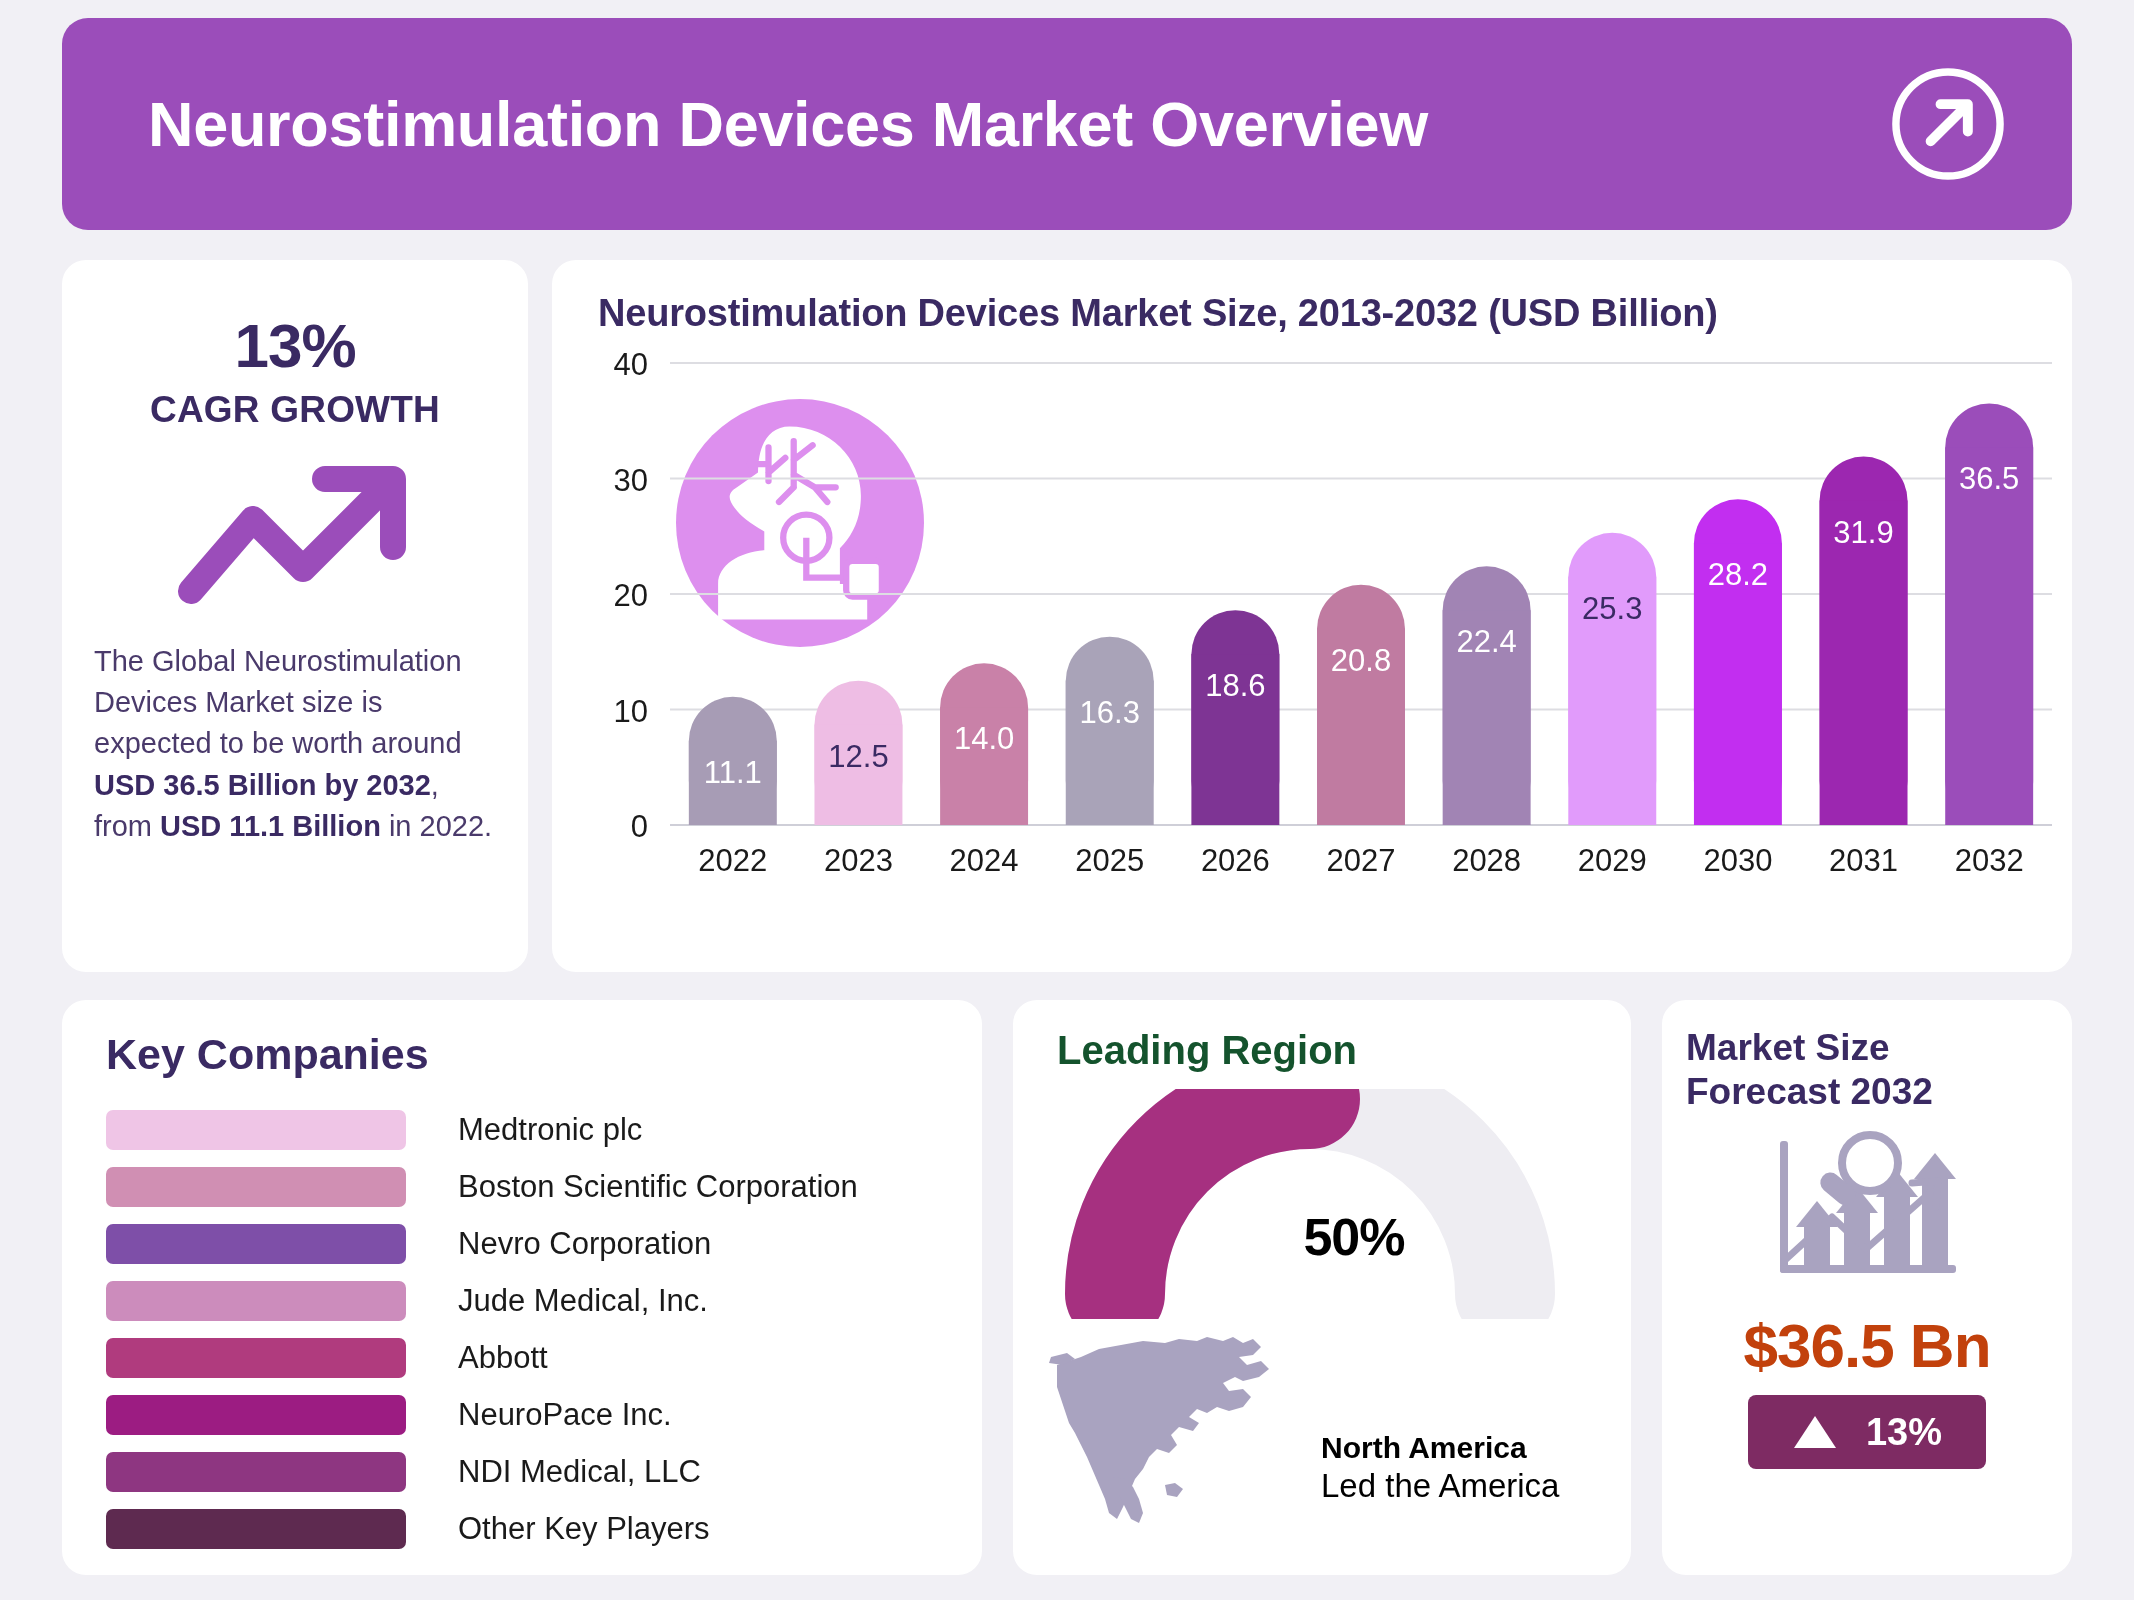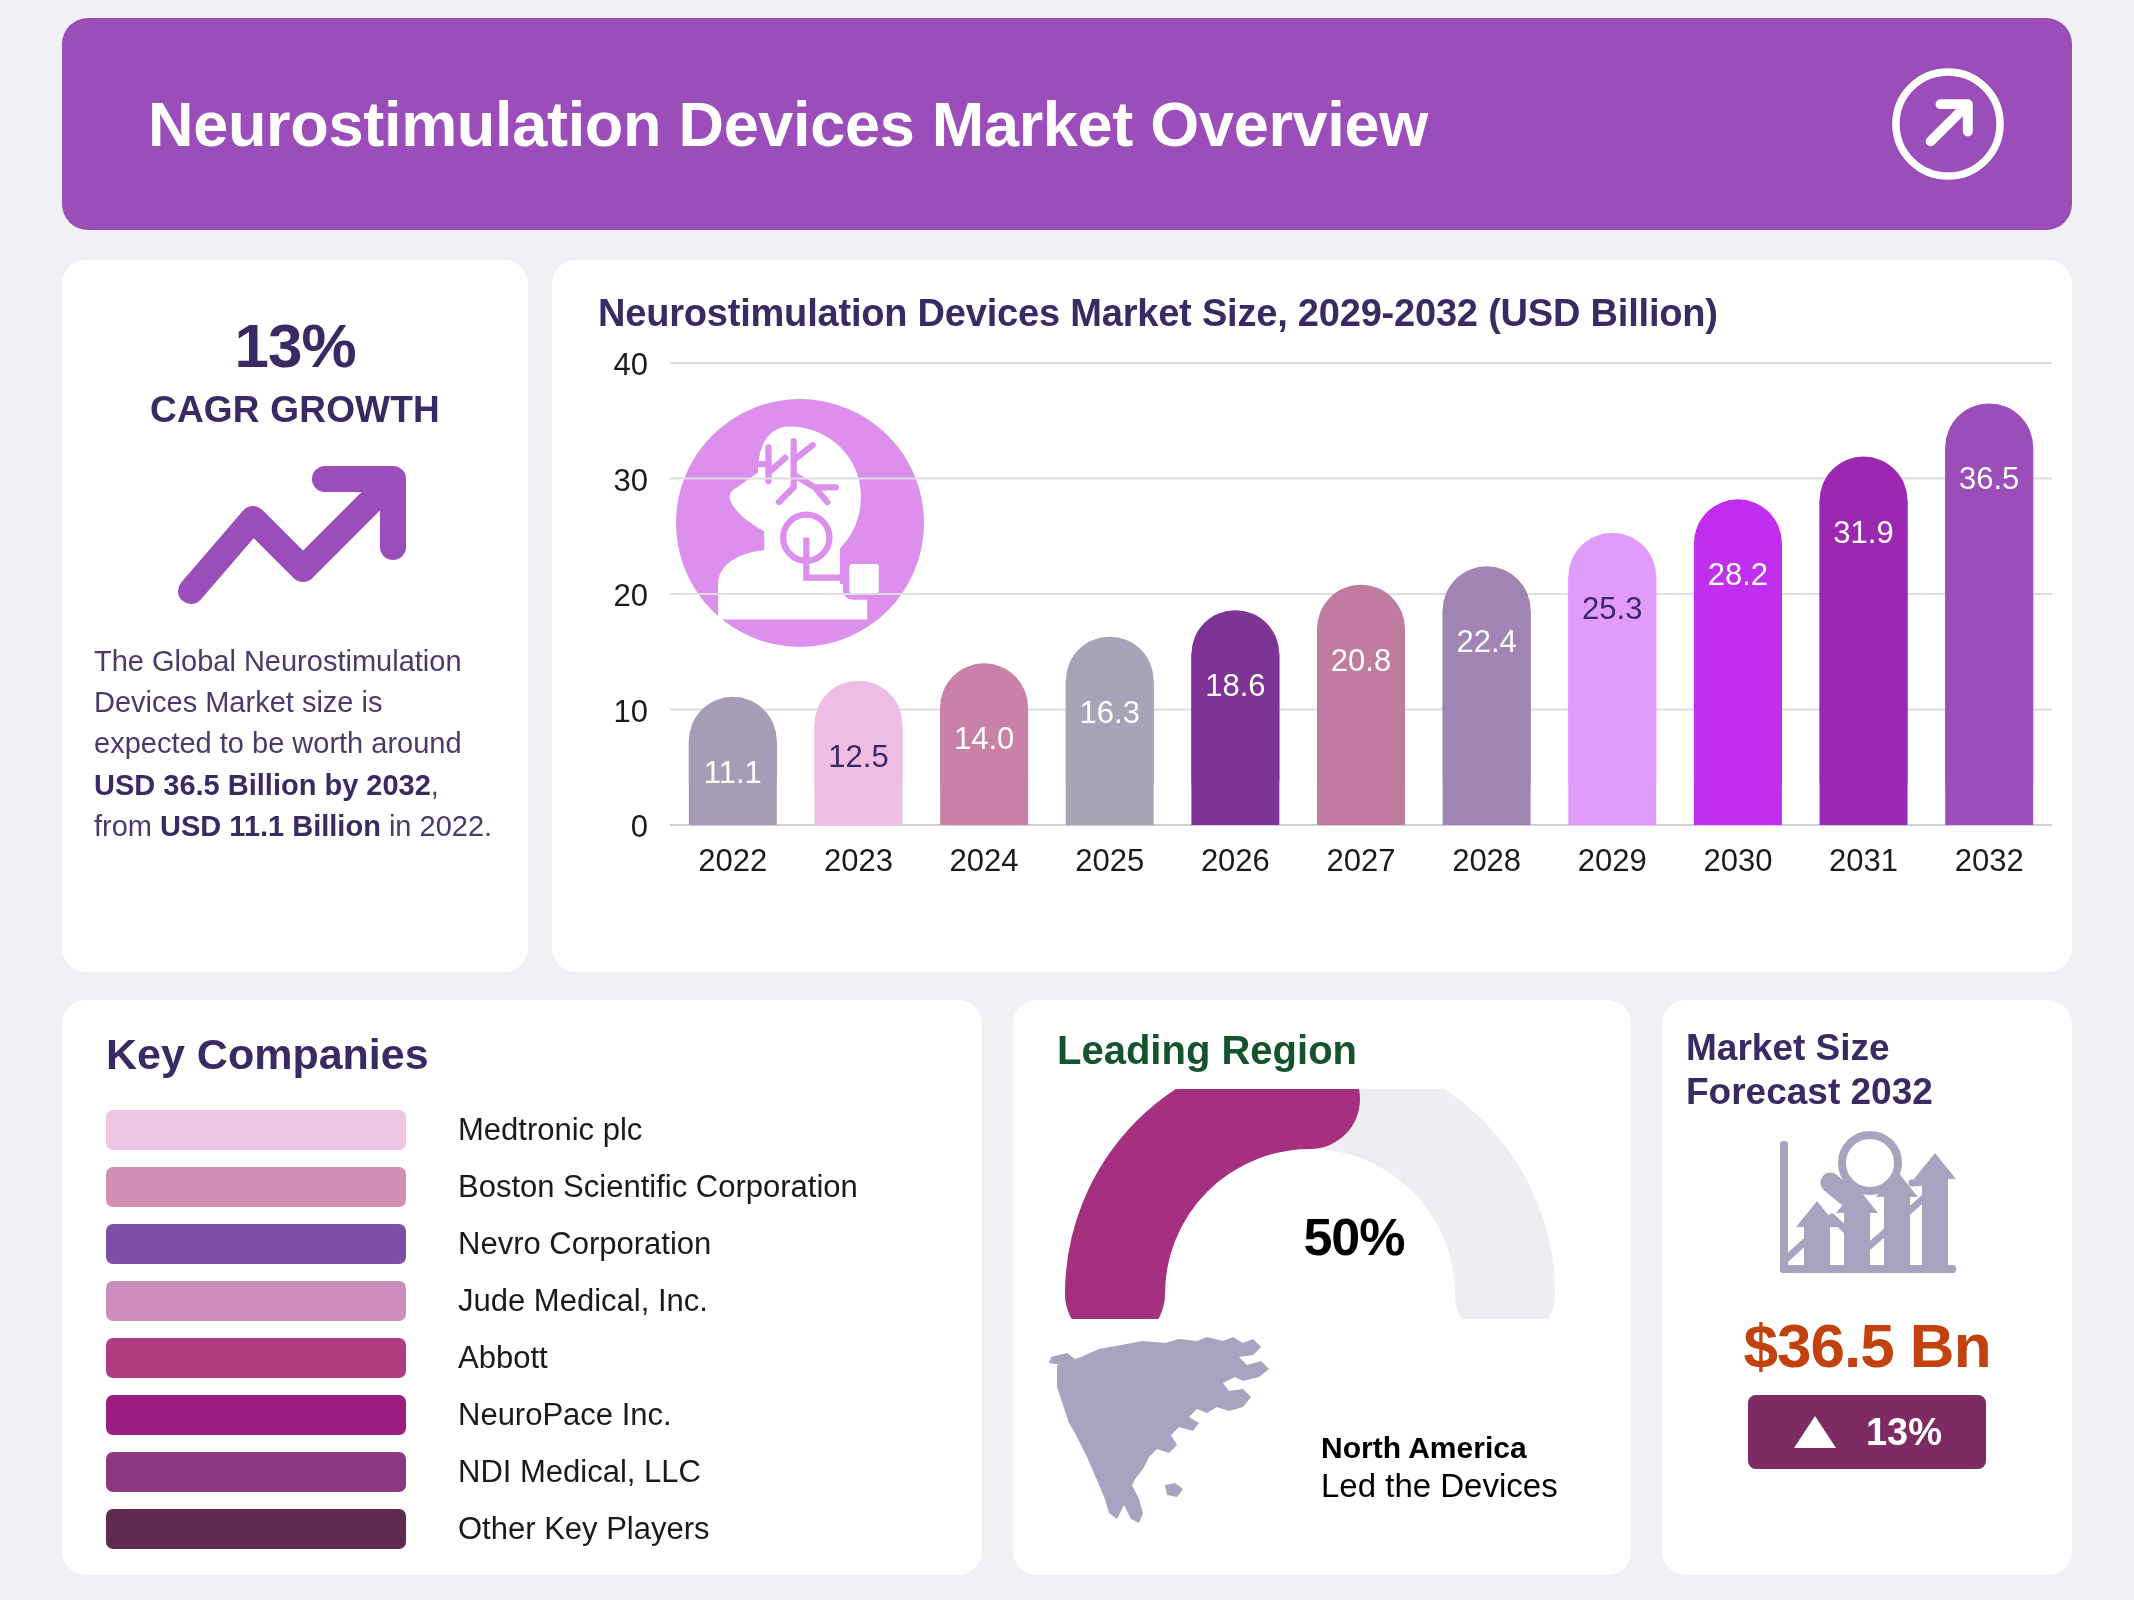--- a/index.html
+++ b/index.html
@@ -127,21 +127,21 @@
     <div class="cagr-pct">13%</div>
     <div class="cagr-label">CAGR GROWTH</div>
     <svg class="cagr-arrow" width="240" height="150" viewBox="0 0 240 150">
       <path d="M16 134 L78 62 L128 112 L214 26" fill="none" stroke="#9B4DBA" stroke-width="26" stroke-linecap="round" stroke-linejoin="round"></path>
       <path d="M150 22 L218 22 L218 90" fill="none" stroke="#9B4DBA" stroke-width="26" stroke-linecap="round" stroke-linejoin="round"></path>
     </svg>
     <div class="cagr-text"><span>The Global Neurostimulation Devices Market size is expected to be worth around </span><b>USD 36.5 Billion by 2032</b><span>, from </span><b>USD 11.1 Billion</b><span> in 2022.</span></div>
   </div>
 
   <div class="card chart-card">
-    <div class="chart-title">Neurostimulation Devices Market Size, 2029-2032 (USD Billion)</div>
+    <div class="chart-title">Neurostimulation Devices Market Size, 2013-2032 (USD Billion)</div>
     <div class="chart-area">
       <svg id="chart-svg" width="1520" height="600" viewBox="0 0 1520 600">
           <g>
             <circle cx="248" cy="188" r="124" fill="#DD8FEE"></circle>
             <g fill="#ffffff" transform="translate(248,188) scale(1.05)">
               <path d="M-10 -92 C 28 -92 58 -62 58 -26 C 58 -4 50 12 38 24 L38 58 L64 58 L64 92 L-78 92 L-78 58 C -78 40 -58 28 -34 26 L-34 8 C -48 0 -56 -6 -62 -14 C -68 -22 -70 -28 -60 -34 L-40 -48 C -40 -74 -30 -92 -10 -92 Z"></path>
               <path d="M-30 -72 L-30 -40 M-30 -56 L-48 -56 M-30 -48 L-14 -62 M-6 -78 L-6 -34 M-6 -60 L12 -74 M-6 -46 L14 -34 M14 -34 L34 -34 M-6 -34 L-20 -20 M14 -34 L26 -20" stroke="#DD8FEE" stroke-width="6" fill="none" stroke-linecap="round"></path>
               <circle cx="6" cy="14" r="22" fill="none" stroke="#DD8FEE" stroke-width="6"></circle>
               <path d="M6 14 L6 52 L44 52" stroke="#DD8FEE" stroke-width="6" fill="none"></path>
               <rect x="44" y="36" width="34" height="34" rx="6" fill="#ffffff" stroke="#DD8FEE" stroke-width="6"></rect>
@@ -280,21 +280,21 @@
           L206 12 L214 20 L206 28 L192 30 L200 38 L214 34 L222 42 L212 50 L196 54 L188 50 L176 56 L182 64 L196 62 L204 70
           L196 80 L182 84 L170 80 L160 86 L150 82 L142 90 L152 96 L146 104 L132 100 L124 108 L130 118 L122 126 L110 122
           L102 130 L96 142 L88 152 L82 166 L76 180 L70 192 L62 186 L58 172 L52 158 L46 144 L40 130 L34 118 L28 106
           L22 96 L18 84 L14 72 L10 60 Z"></path>
         <path fill="#A9A3C0" d="M66 150 L78 152 L86 160 L92 172 L96 186 L92 196 L84 192 L78 180 L72 168 Z"></path>
         <path fill="#A9A3C0" d="M4 30 L20 26 L28 32 L16 38 L2 36 Z"></path>
         <path fill="#A9A3C0" d="M118 158 L128 156 L136 162 L130 170 L120 168 Z"></path>
       </svg>
       <div class="lr-region-text">
         <div class="lr-region-name">North America</div>
-        <div class="lr-region-sub">Led the Devices</div>
+        <div class="lr-region-sub">Led the America</div>
       </div>
     </div>
   </div>
 
   <div class="card fc-card">
     <div class="fc-title">
       <div>Market Size</div>
       <div>Forecast 2032</div>
     </div>
     <svg class="fc-icon" width="210" height="165" viewBox="0 0 210 165">

